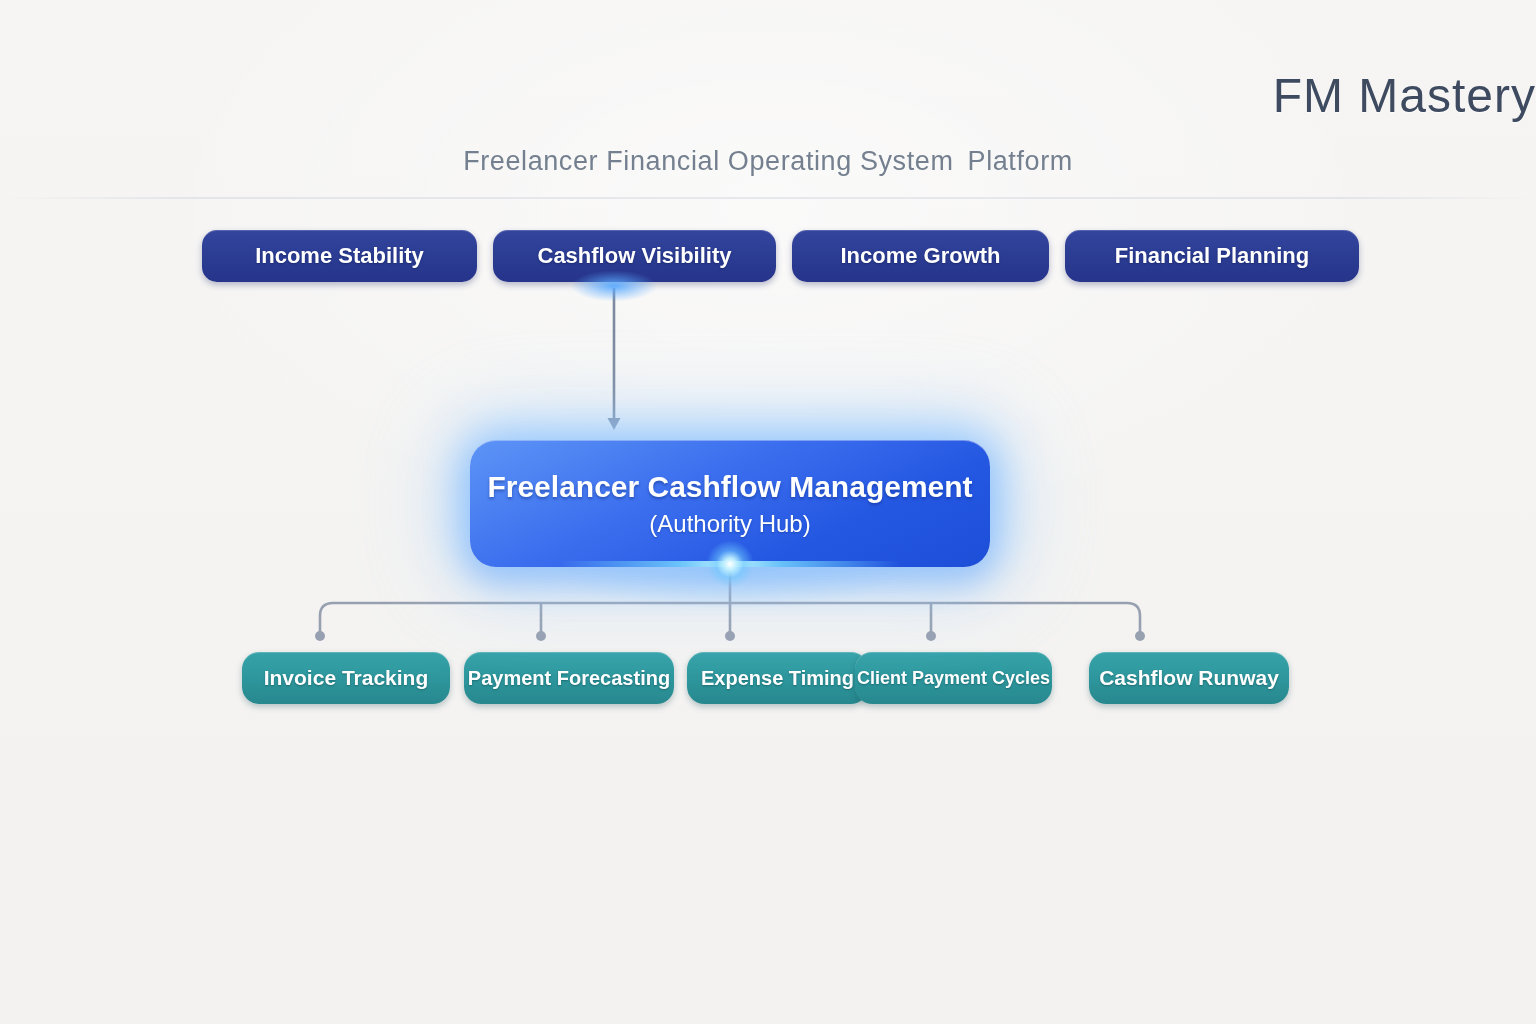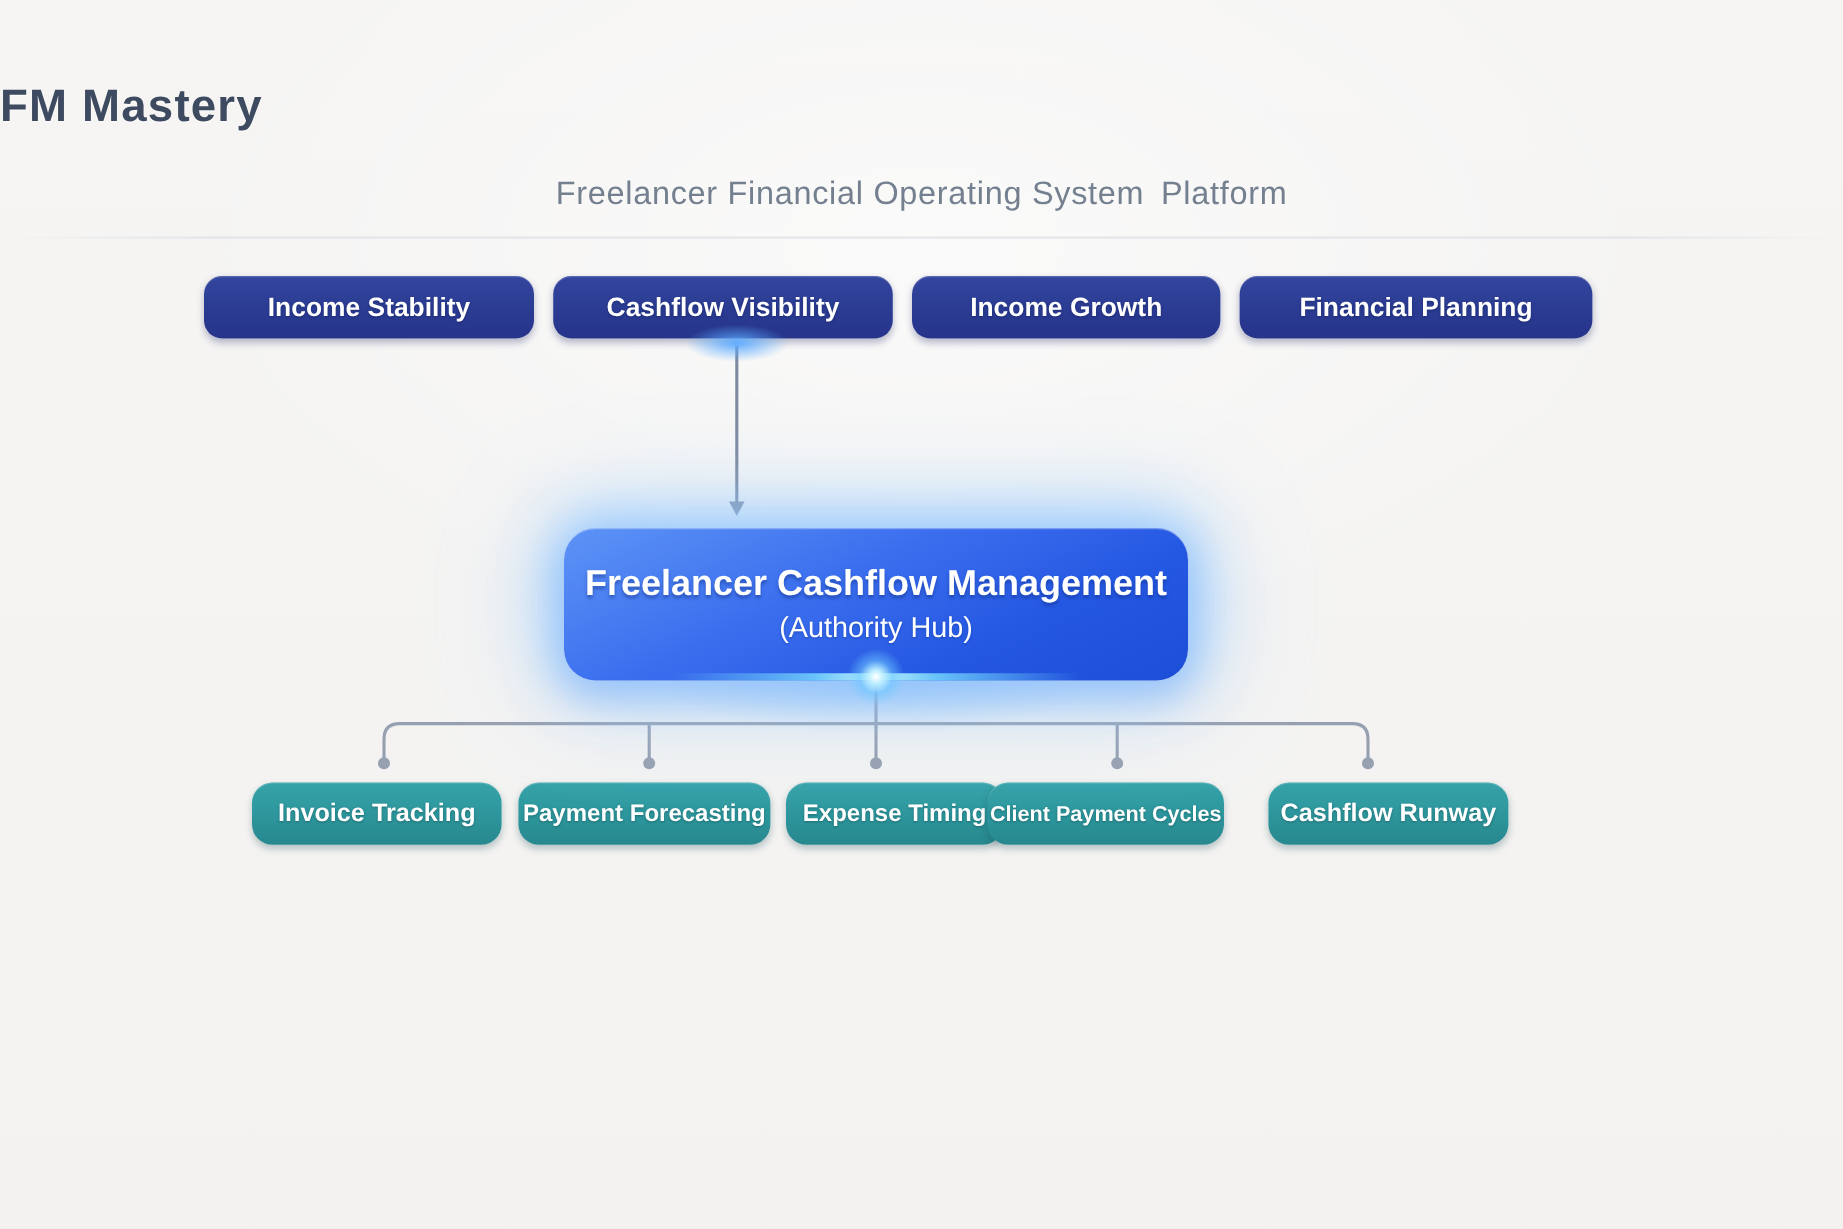--- a/index.html
+++ b/index.html
@@ -22,23 +22,23 @@
     position: absolute;
     left: 0; top: 197px;
     width: 100%; height: 2px;
     background: linear-gradient(90deg, rgba(205,210,220,0) 0%, rgba(205,210,220,0.45) 12%, rgba(205,210,220,0.45) 88%, rgba(205,210,220,0) 100%);
   }
 
   .page-title {
     position: absolute;
     top: 68px; left: 0;
     width: 100%;
-    text-align: left;
-    font-size: 38px;
-    font-weight: bold;
+    text-align: right;
+    font-size: 48px;
+    font-weight: normal;
     letter-spacing: 1px;
     color: #3d4a5f;
     text-shadow: 0 1px 1px rgba(255,255,255,0.8);
   }
 
   .page-subtitle {
     position: absolute;
     top: 146px; left: 0;
     width: 100%;
     text-align: center;
@@ -52,20 +52,21 @@
   
   .pill {
     position: absolute;
     display: flex;
     align-items: center;
     justify-content: center;
     color: #ffffff;
     font-weight: bold;
     text-shadow: 0 1px 2px rgba(10,25,70,0.45);
     white-space: nowrap;
+    margin-left: 32px;
   }
 
   .pill.navy {
     height: 52px;
     border-radius: 15px;
     font-size: 22px;
     background: linear-gradient(180deg, #34459e 0%, #2c3d94 45%, #26348a 100%);
     box-shadow: 0 3px 6px rgba(25,35,95,0.30), inset 0 1px 0 rgba(255,255,255,0.18);
   }
 

